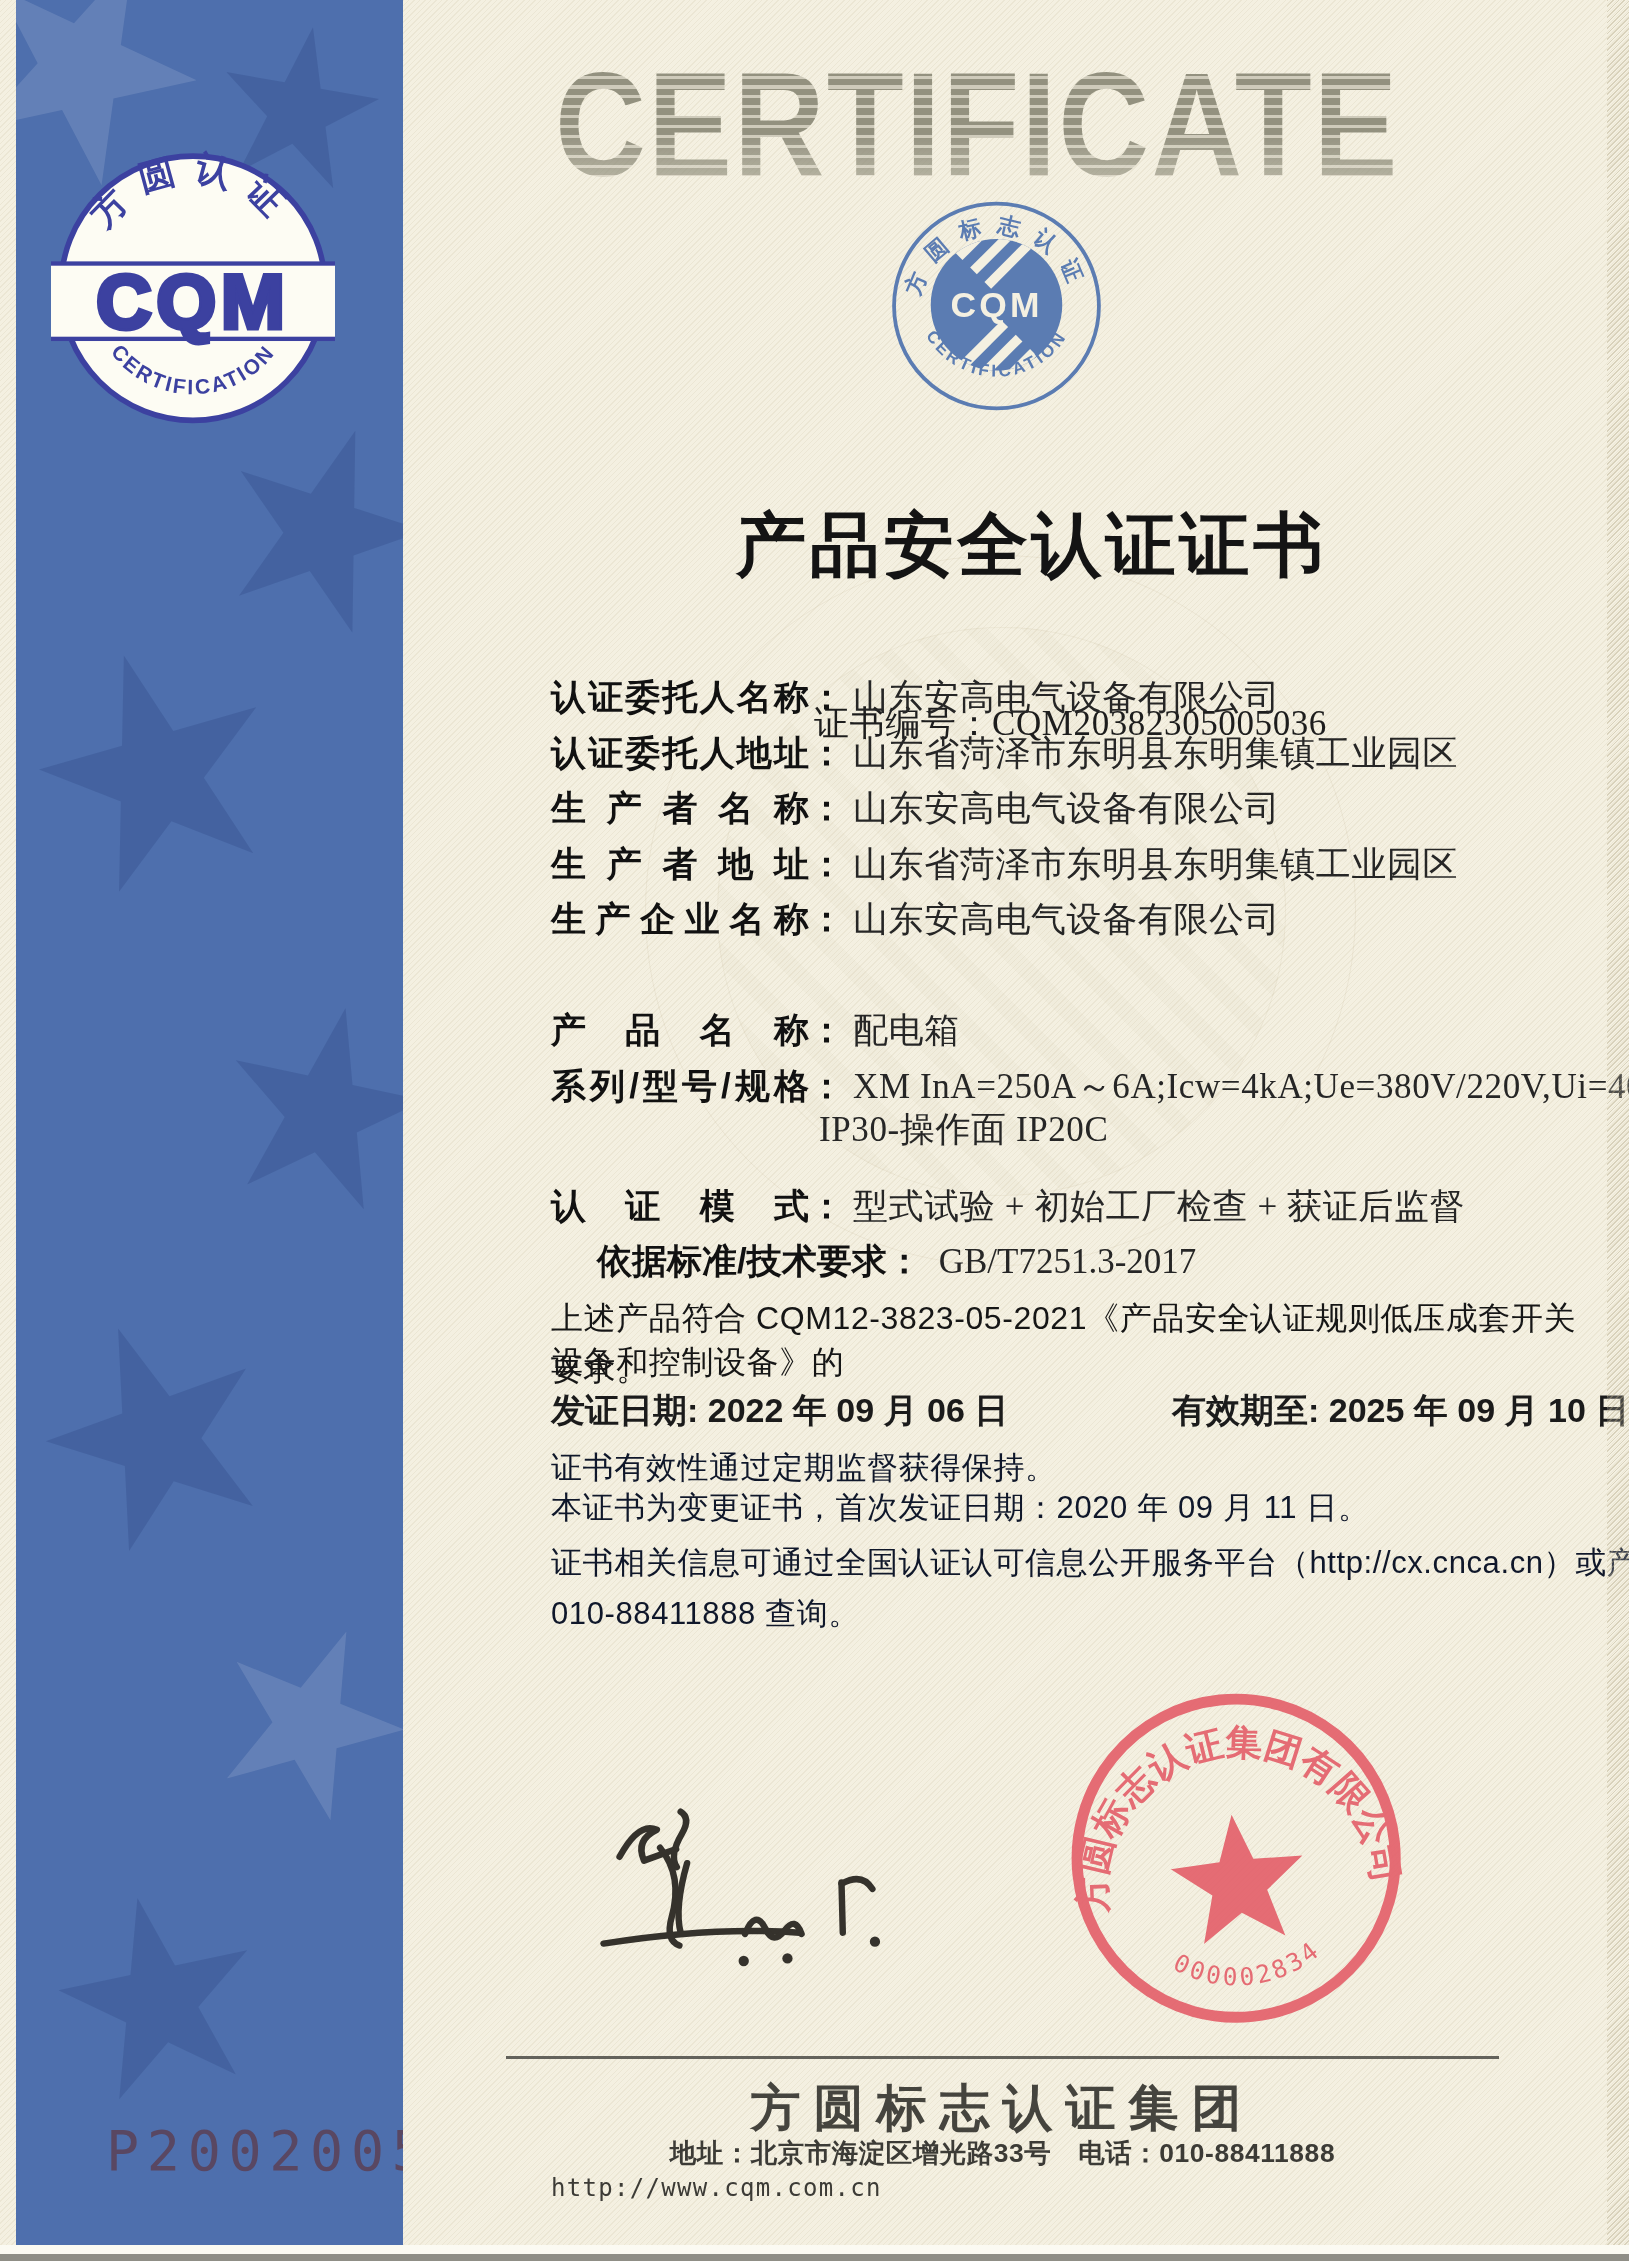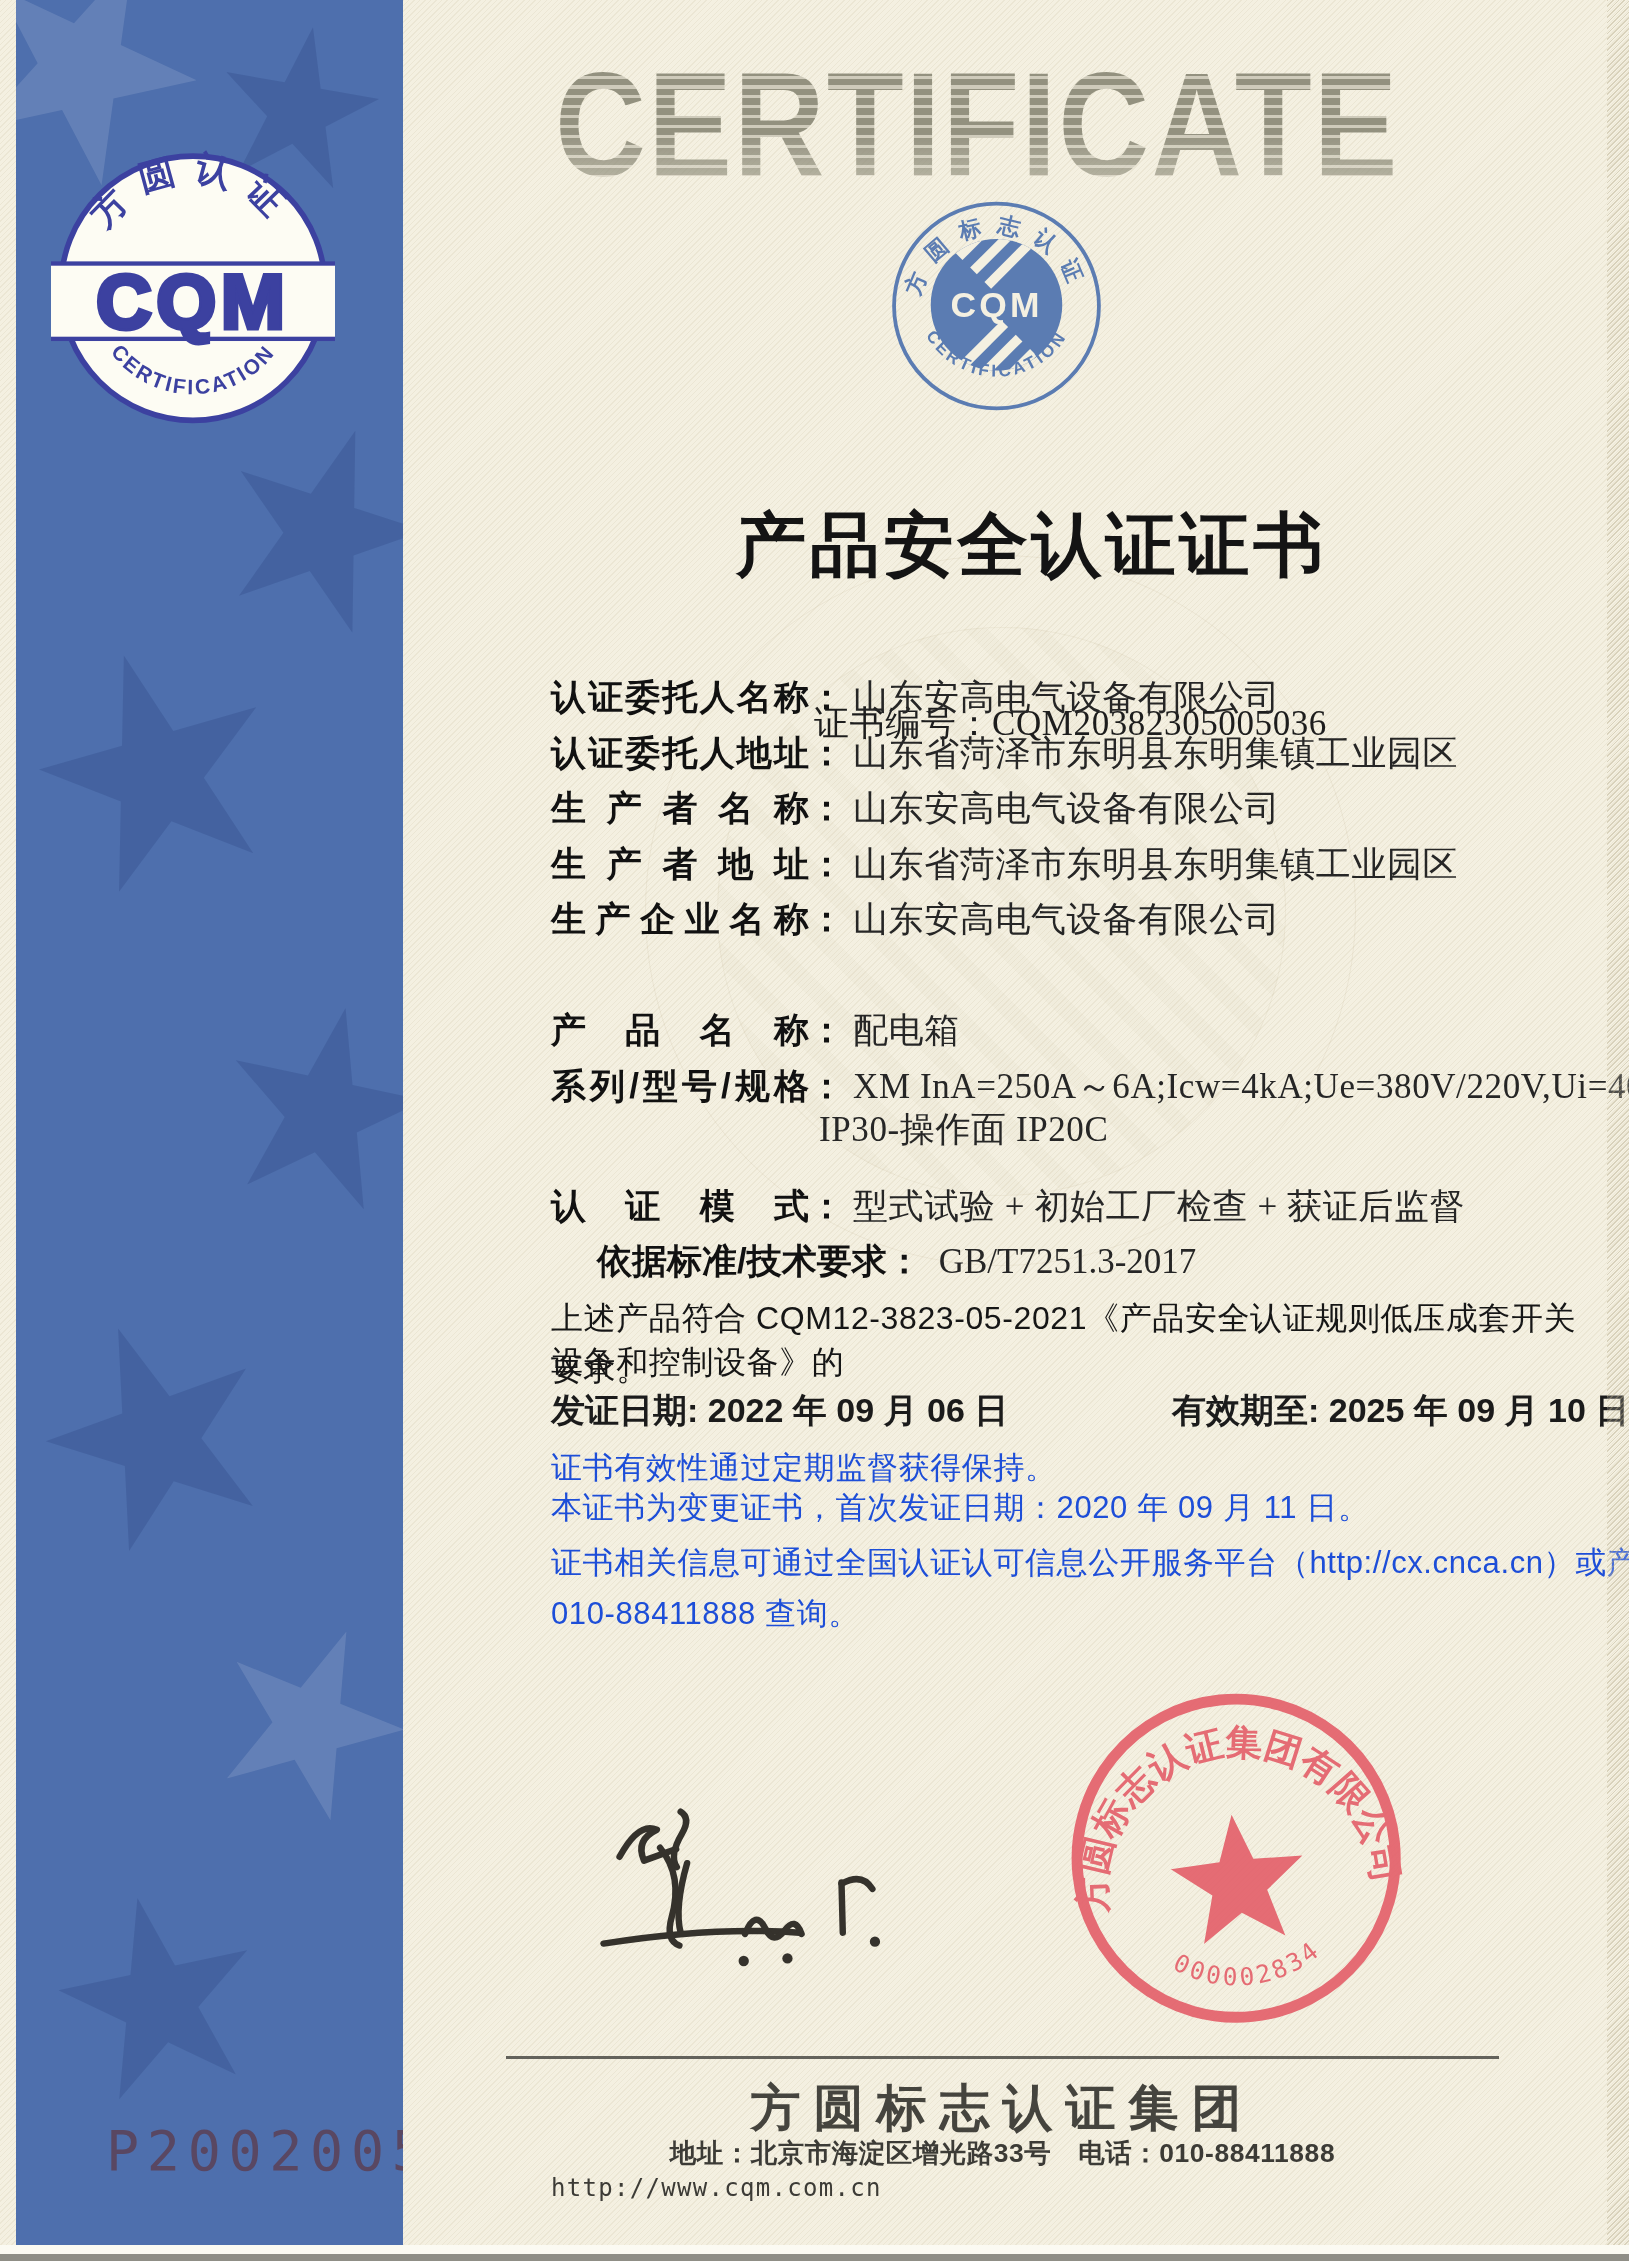--- a/index.html
+++ b/index.html
@@ -47,21 +47,21 @@
   .fvalue{font-family:"Liberation Serif",serif;color:#262626;letter-spacing:0.6px;}
   .fvalue2{position:absolute;left:819px;top:1106px;font-family:"Liberation Serif",serif;
     font-size:35px;color:#262626;letter-spacing:0.6px;}
 
   .stdrow{position:absolute;left:551px;top:1238px;font-size:35px;color:#111;white-space:nowrap;margin-left:46px;}
   .stdrow .slabel{font-weight:700;}
   .stdrow .svalue{font-family:"Liberation Serif",serif;margin-left:17px;color:#262626;}
 
   .conf{position:absolute;left:551px;width:1045px;font-weight:400;font-size:32px;color:#161616;letter-spacing:0.6px;}
   .dates{position:absolute;top:1388px;font-weight:700;font-size:34px;color:#1b1b1b;white-space:nowrap;}
-  .note{position:absolute;left:551px;font-size:31px;color:#1d4ed8;white-space:nowrap;letter-spacing:0.6px;}
+  .note{position:absolute;left:551px;font-size:31px;color:#0f172a;white-space:nowrap;letter-spacing:0.6px;}
 
   .sig{position:absolute;left:584px;top:1786px;}
   .seal{position:absolute;left:1061px;top:1683px;transform:rotate(-6deg);opacity:0.92;}
 
   .rule{position:absolute;left:506px;top:2056px;width:993px;height:2.6px;background:#63625b;}
   .footer-org{position:absolute;left:551px;top:2075px;width:903px;text-align:center;
     font-weight:700;font-size:50px;letter-spacing:13px;color:#45443e;}
   .footer-addr{position:absolute;left:551px;top:2136px;width:903px;text-align:center;
     font-weight:700;font-size:26.4px;color:#3c3b36;letter-spacing:0.6px;}
   .footer-web{position:absolute;left:551px;top:2174px;width:903px;text-align:left;

